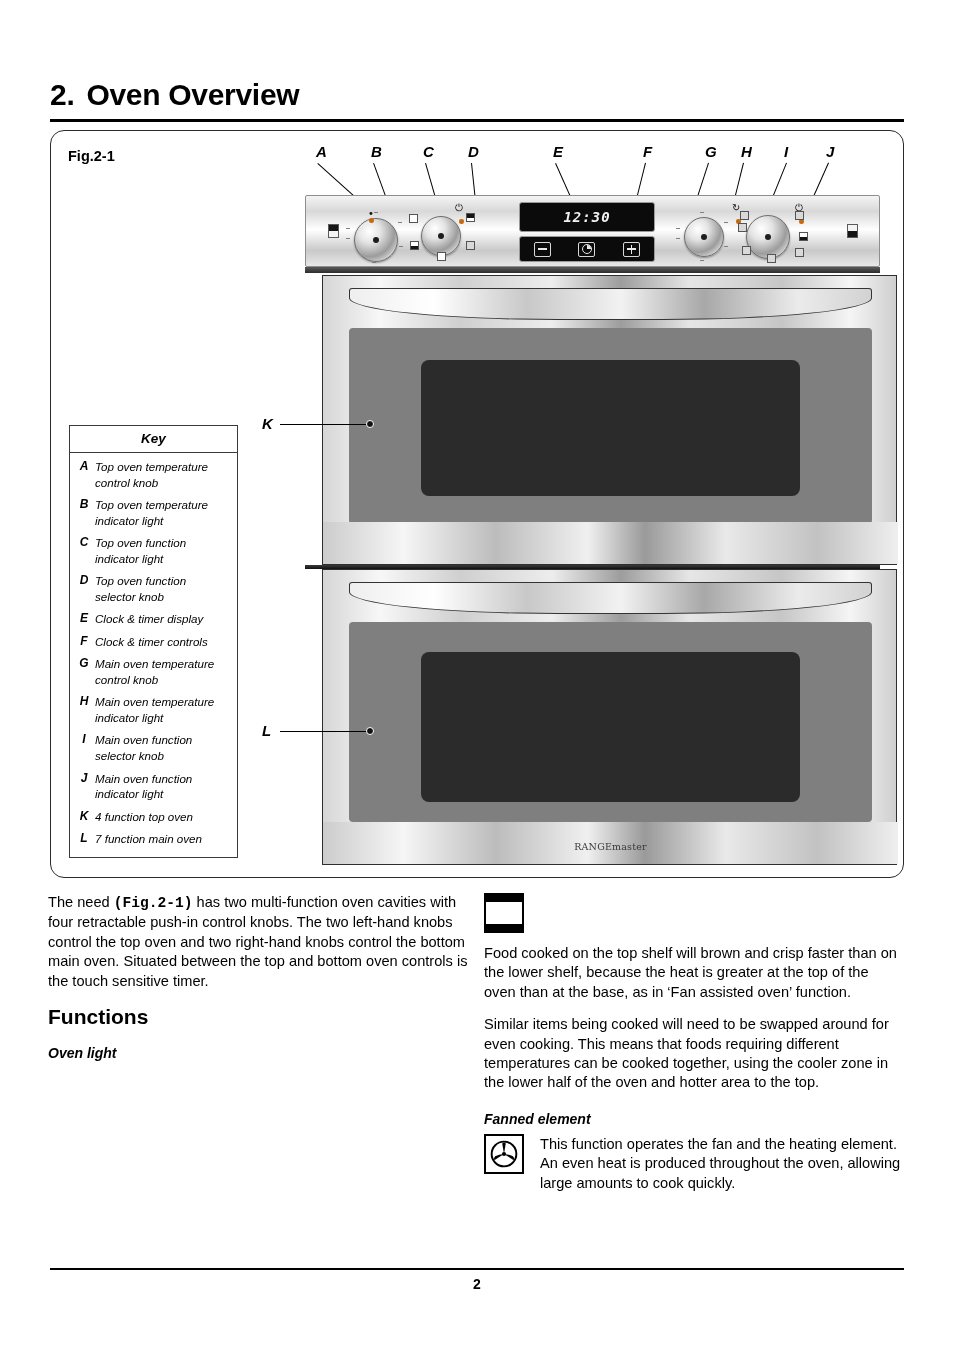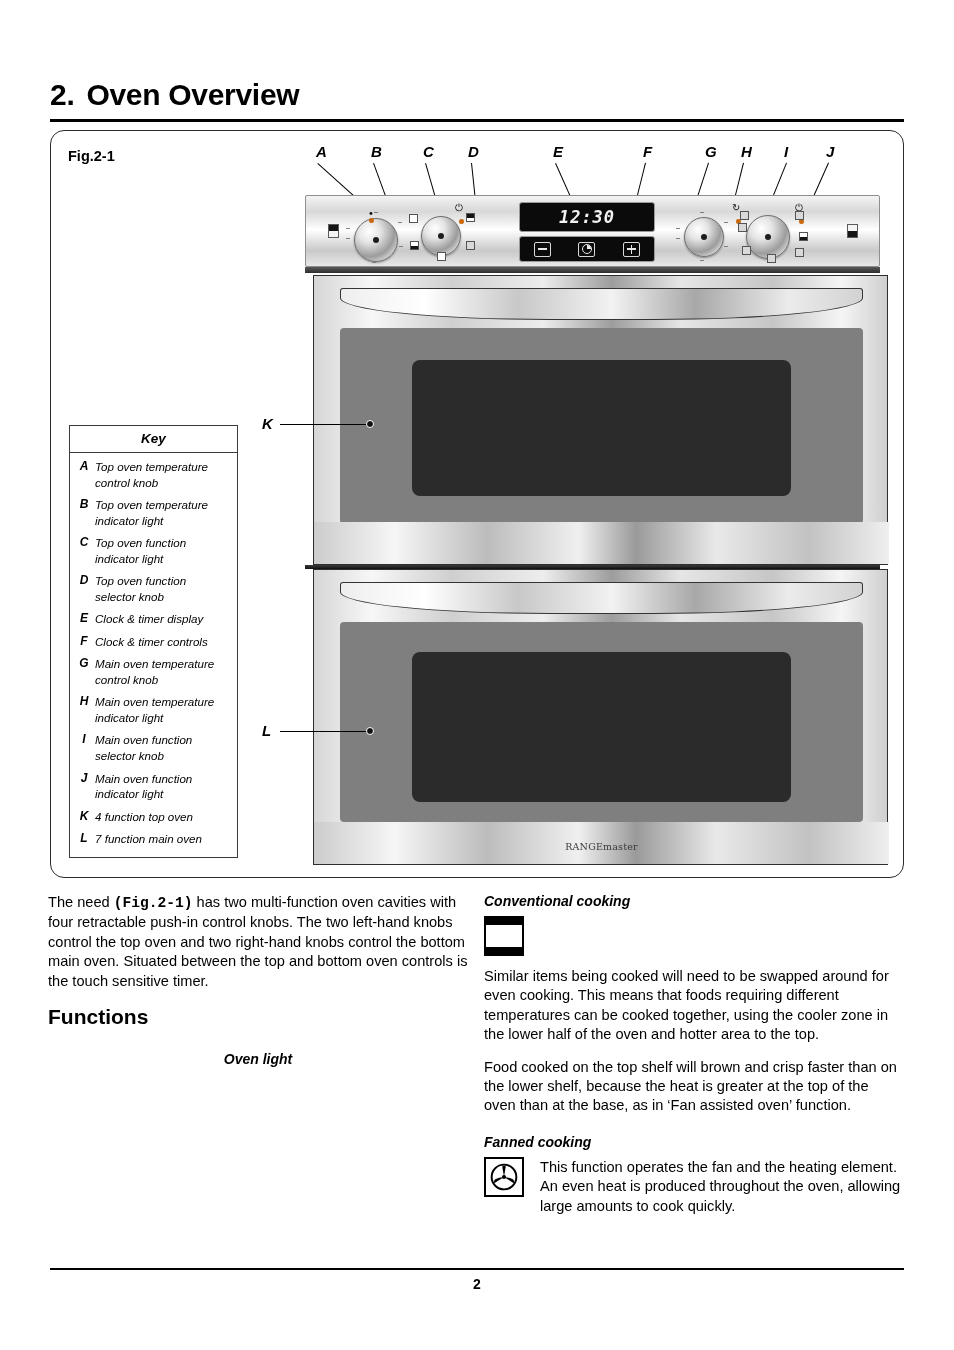--- a/index.html
+++ b/index.html
@@ -59,21 +59,21 @@
   .timer-wrap {
     position: absolute; left: 213px; top: 6px; width: 136px; height: 60px;
   }
   .timer-display {
     position: absolute; left: 0; top: 0; width: 136px; height: 30px;
     background: #0b0b0b; border: 1.5px solid #9a9a9a; border-radius: 3px;
     display: flex; align-items: center; justify-content: center;
   }
   .timer-digits {
     color: #f2f2f2; font-family: "DejaVu Sans Mono", monospace;
-    font-size: 17px; font-style: italic; letter-spacing: 1px; font-weight: bold;
+    font-size: 14px; font-style: italic; letter-spacing: 1px; font-weight: bold;
   }
   .timer-buttons {
     position: absolute; left: 0; top: 34px; width: 136px; height: 26px;
     background: #0b0b0b; border: 1.5px solid #9a9a9a; border-radius: 3px;
     display: flex; align-items: center; justify-content: space-around;
   }
   .tbtn {
     width: 17px; height: 15px; border: 1.3px solid #d8d8d8; border-radius: 2px;
     position: relative; display: flex; align-items: center; justify-content: center;
   }
@@ -124,21 +124,21 @@
     position: absolute; width: 11px; height: 14px; border: 1px solid #5a5a5a; background: #fff;
   }
   .endicon.top { background: linear-gradient(180deg,#151515 48%, #f4f4f4 48%); }
   .endicon.bot { background: linear-gradient(180deg,#f4f4f4 52%, #151515 52%); }
   .tick {
     position: absolute; background: #808080; width: 4px; height: 1px;
   }
 
   
   .door {
-    position: absolute; left: 8px; width: 575px;
+    position: absolute; left: 17px; width: 575px;
     background: linear-gradient(90deg,#d6d6d6 0%, #f7f7f7 10%, #cfcfcf 24%, #ededed 40%,
       #9d9d9d 52%, #e6e6e6 64%, #c6c6c6 80%, #f5f5f5 92%, #cfcfcf 100%);
     border: 1.4px solid #2e2e2e;
   }
   .door-top { top: 80px; height: 290px; }
   .door-bottom { top: 374px; height: 296px; }
   .handle {
     position: absolute; left: 26px; top: 12px; width: 523px; height: 32px;
     background: linear-gradient(90deg,#eeeeee 0%, #ffffff 16%, #c8c8c8 34%, #f2f2f2 52%,
       #a8a8a8 68%, #ebebeb 86%, #d2d2d2 100%);
@@ -429,35 +429,34 @@
         <span class="key-text">7 function main oven</span>
       </div>
     </div>
   </div>
 
   <div class="col-left">
     <div class="para"><span>The need </span><b>(Fig.2-1)</b><span> has two multi-function oven cavities with four retractable push-in control knobs. The two left-hand knobs control the top oven and two right-hand knobs control the bottom main oven. Situated between the top and bottom oven controls is the touch sensitive timer.</span></div>
 
     <div class="h2">Functions</div>
 
-    <div class="h3" style="margin-top:22px;text-align:center;">Oven light</div>
+    <div class="h3" style="margin-top:16px;">Oven light</div>
   </div>
 
   <div class="col-right">
-    <div class="h3">Conventional cooking</div>
     <div class="icon-row">
       <div class="icon-box">
         <div class="convglyph-top"></div>
         <div class="convglyph-bot"></div>
       </div>
     </div>
+    <div class="para">Food cooked on the top shelf will brown and crisp faster than on the lower shelf, because the heat is greater at the top of the oven than at the base, as in ‘Fan assisted oven’ function.</div>
     <div class="para">Similar items being cooked will need to be swapped around for even cooking. This means that foods requiring different temperatures can be cooked together, using the cooler zone in the lower half of the oven and hotter area to the top.</div>
-    <div class="para">Food cooked on the top shelf will brown and crisp faster than on the lower shelf, because the heat is greater at the top of the oven than at the base, as in ‘Fan assisted oven’ function.</div>
-
-    <div class="h3" style="margin-top:18px;">Fanned cooking</div>
+
+    <div class="h3" style="margin-top:18px;">Fanned element</div>
     <div class="icon-row">
       <div class="icon-box">
         <svg class="fanglyph" viewBox="0 0 34 34">
           <circle cx="17" cy="17" r="14" fill="none" stroke="#000" stroke-width="2.2"></circle>
           <path d="M17 17 L15 5 Q17 3 19 5 Z" fill="#000"></path>
           <path d="M17 17 L6 24 Q5 21 7 19.5 Q11 17.5 17 17 Z" fill="#000"></path>
           <path d="M17 17 L28 24 Q29 21 27 19.5 Q23 17.5 17 17 Z" fill="#000"></path>
           <circle cx="17" cy="17" r="2.4" fill="#000"></circle>
         </svg>
       </div>

